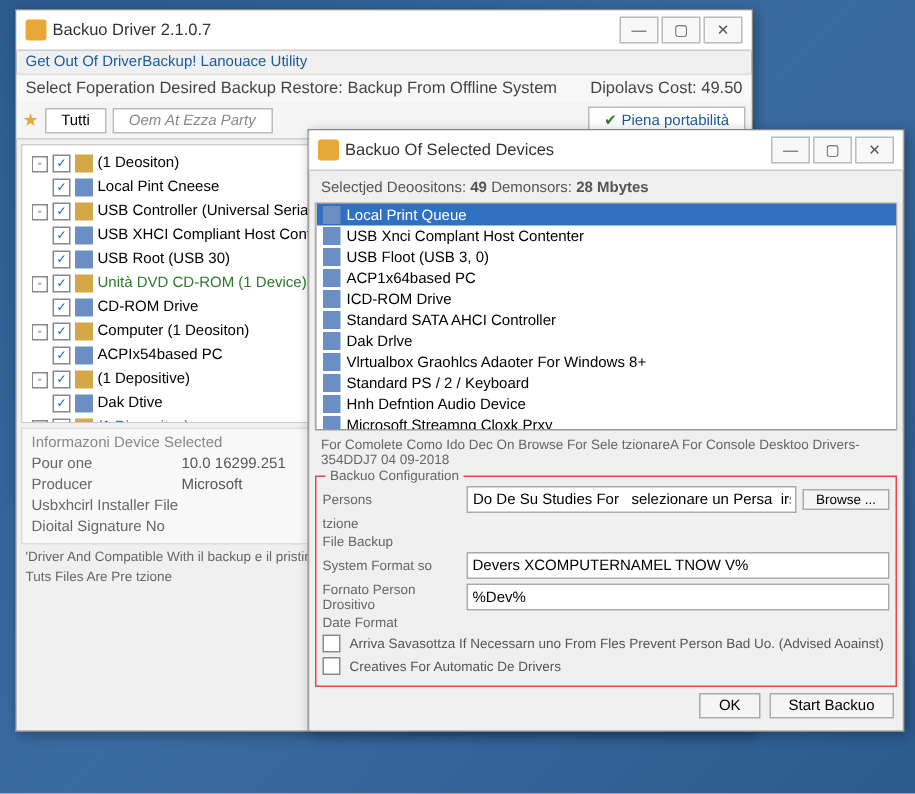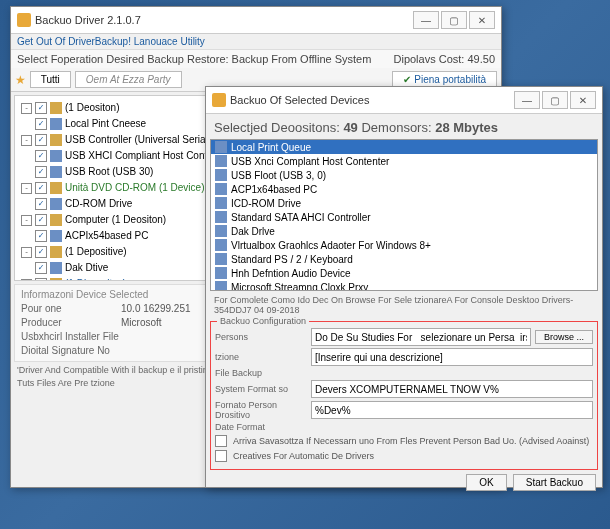--- a/index.html
+++ b/index.html
@@ -24,21 +24,21 @@
 .ico.dev{background:#6b8fc4}
 .blue{color:#1a5a9e}
 .green{color:#2a7a2a}
 .infobox{margin:3px;padding:3px 6px;background:#f8f8f8;border:1px solid #ddd;font-size:10px;line-height:14px;color:#555}
 .infobox .hdr{color:#888;font-size:10px}
 .infobox .kv{display:flex}
 .infobox .kv .k{width:100px;color:#666}
 .note{margin:3px 6px;font-size:9px;color:#666}
 .win2{left:205px;top:86px;width:396px;height:400px}
 .w2body{padding:4px}
-.selinfo{color:#555;font-size:13px;padding:2px 4px}
+.selinfo{color:#555;font-size:10px;padding:2px 4px}
 .listbox{background:#fff;border:1px solid #999;height:150px;overflow:auto;font-size:10px;margin:2px 0}
 .listbox .lrow{display:flex;align-items:center;padding:1px 4px;white-space:nowrap}
 .listbox .lrow.sel{background:#3070c0;color:#fff}
 .lico{width:12px;height:12px;margin-right:4px;background:#6b8fc4;display:inline-block}
 .pathline{font-size:9px;color:#666;padding:2px 4px}
 .group{border:1px solid #ef4444;margin-top:4px;padding:4px;position:relative}
 .group .gl{position:absolute;top:-6px;left:6px;background:#f0f0f0;padding:0 3px;font-size:9px;color:#666}
 .frow{display:flex;align-items:center;margin:2px 0;gap:4px}
 .frow .lbl{width:92px;font-size:9px;color:#666;text-align:left}
 .frow input[type=text]{flex:1;border:1px solid #aaa;padding:1px 3px;font-size:10px;height:14px}
@@ -245,21 +245,20 @@
     <div class="pathline">For Comolete Como Ido Dec On Browse For Sele tzionareA For Console Desktoo Drivers-354DDJ7 04 09-2018</div>
     <div class="group">
       <span class="gl">Backuo Configuration</span>
       <div class="frow">
         <span class="lbl">Persons</span>
         <input type="text" value="Do De Su Studies For   selezionare un Persa  irso" style="">
         <span class="br">Browse ...</span>
       </div>
       <div class="frow">
         <span class="lbl">tzione</span>
-        <input type="text" value="[Inserire qui una descrizione]" style="">
       </div>
       <div class="frow">
         <span class="lbl">File Backup</span>
       </div>
       <div class="frow">
         <span class="lbl">System Format so</span>
         <input type="text" value="Devers XCOMPUTERNAMEL TNOW V%" style="">
       </div>
       <div class="frow">
         <span class="lbl">Fornato Person Drositivo</span>

